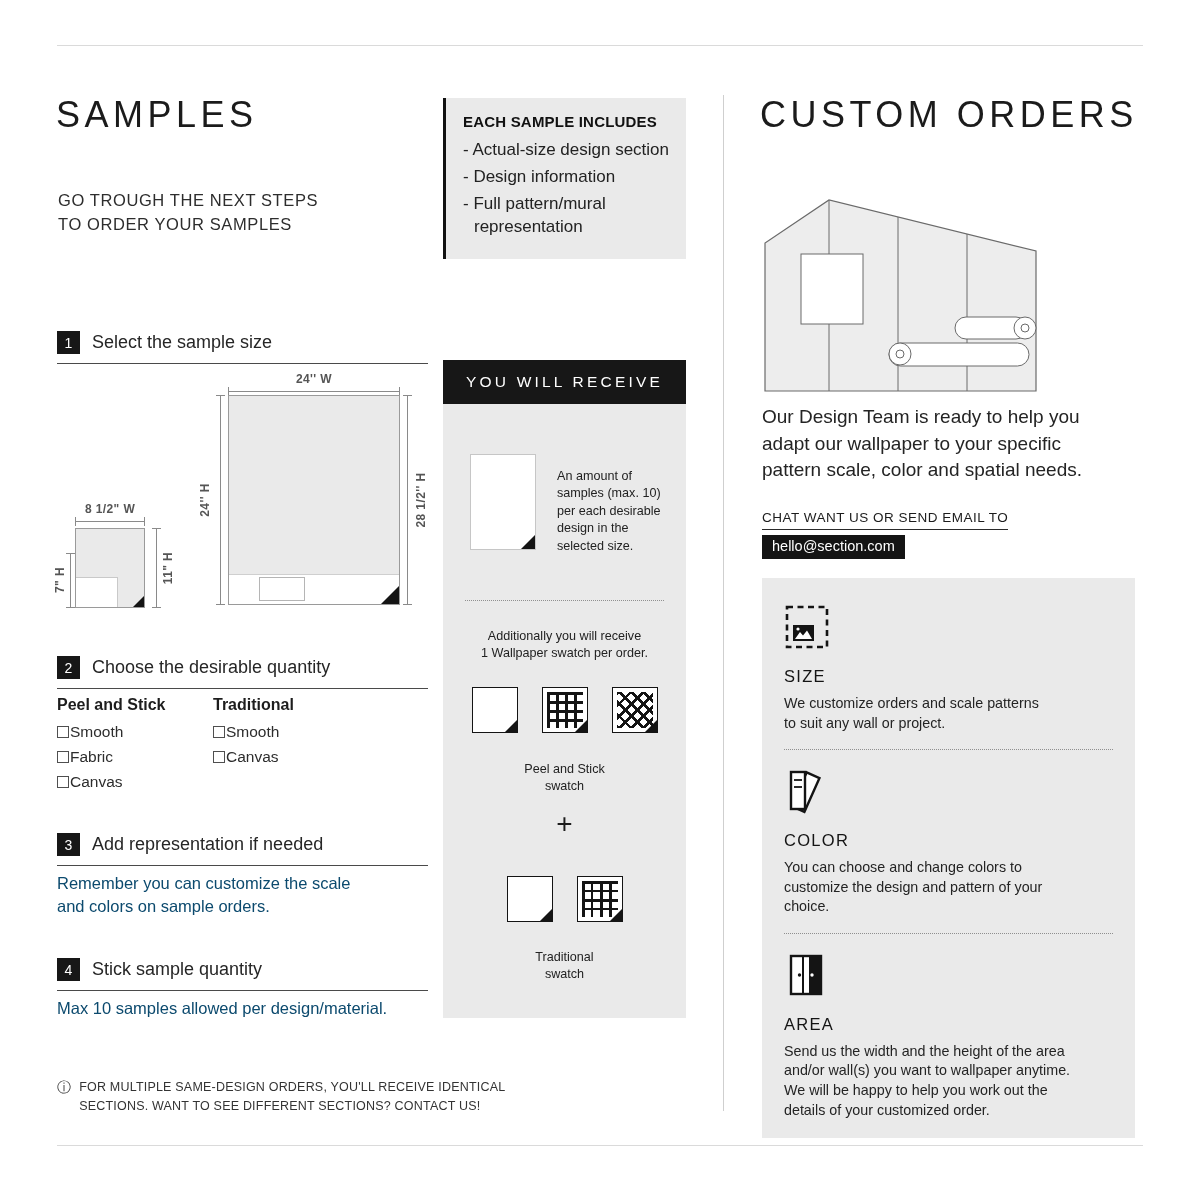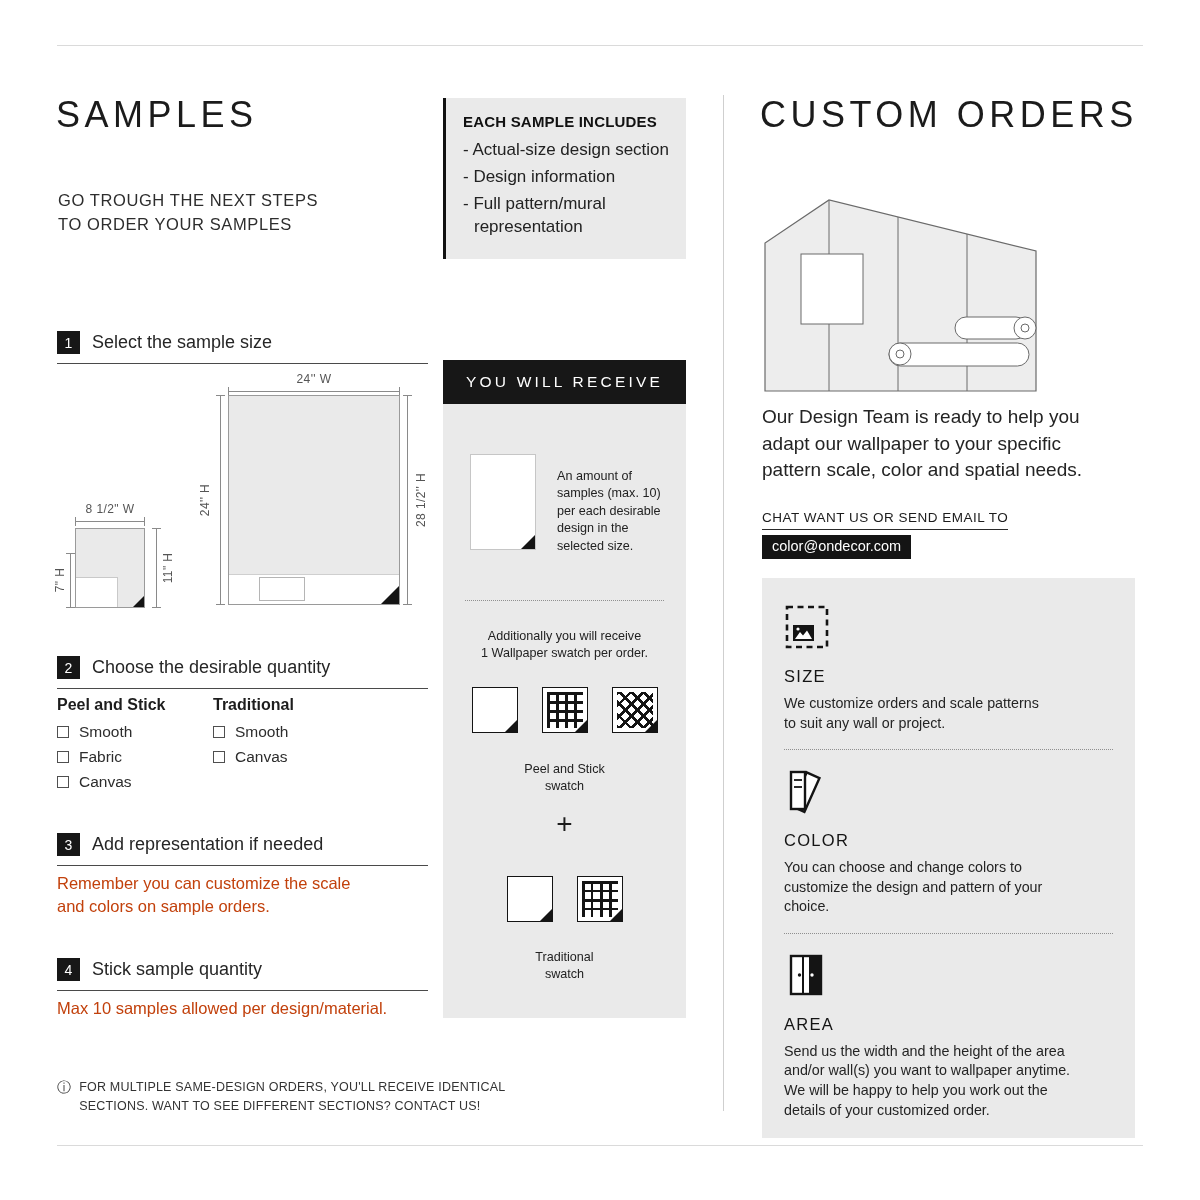--- a/index.html
+++ b/index.html
@@ -14,37 +14,37 @@
 
   .big-title { font-size:36px; letter-spacing:4.5px; color:#1b1b1b; }
   .subtitle { font-size:16.5px; letter-spacing:0.6px; line-height:1.45; color:#2d2d2d; }
 
   .step-header { display:flex; align-items:center; gap:12px; width:371px;
                  border-bottom:1px solid #4a4a4a; padding-bottom:9px; }
   .step-badge { width:23px; height:23px; background:#171717; color:#fff; font-size:14px;
                 display:flex; align-items:center; justify-content:center; flex:0 0 23px; }
   .step-label { font-size:18px; color:#262626; }
 
-  .body-text { font-size:16.5px; line-height:1.42; color:#c2410c; }
-
-  .diagram { position:absolute; }
+  .body-text { font-size:16.5px; line-height:1.42; color:#0c4a6e; }
+
+  .diagram { position:absolute;font-weight:bold; }
   .rect-sample { position:absolute; background:#eaeaea; border:1px solid #9a9a9a; }
   .dim-label { position:absolute; font-size:12px; color:#555; letter-spacing:0.4px; white-space:nowrap; }
   .center { text-align:center; }
   .vrot { transform:translate(-50%,-50%) rotate(-90deg); }
   .dim-h { position:absolute; height:1px; background:#8a8a8a; }
   .dim-h::before, .dim-h::after { content:""; position:absolute; top:-4px; width:1px; height:9px; background:#8a8a8a; }
   .dim-h::before { left:0; } .dim-h::after { right:0; }
   .dim-v { position:absolute; width:1px; background:#8a8a8a; }
   .dim-v::before, .dim-v::after { content:""; position:absolute; left:-4px; height:1px; width:9px; background:#8a8a8a; }
   .dim-v::before { top:0; } .dim-v::after { bottom:0; }
   .fold { position:absolute; right:0; bottom:0; width:0; height:0; }
 
   .mat-title { font-size:16px; font-weight:700; color:#1d1d1d; margin-bottom:9px; }
-  .mat-opt { display:flex; align-items:center; gap:10px; font-size:15.5px; color:#2d2d2d; margin-bottom:7px; }
+  .mat-opt { display:flex; align-items:center; gap:1px; font-size:15.5px; color:#2d2d2d; margin-bottom:7px; }
   .cb { width:12px; height:12px; border:1.5px solid #4f4f4f; background:#fff; flex:0 0 12px; }
 
   .foot-note { display:flex; gap:8px; font-size:12.5px; letter-spacing:0.2px; line-height:1.55; color:#333; }
   .info-glyph { font-size:14px; line-height:1.4; }
 
   .includes-box { position:absolute; background:#eaeaea; border-left:3px solid #121212; padding:15px 14px 16px 17px; }
   .includes-title { font-size:15px; font-weight:700; letter-spacing:0.2px; color:#111; margin-bottom:9px; }
   .includes-item { font-size:17px; line-height:1.35; color:#222; padding-left:11px; text-indent:-11px; margin-bottom:4px; }
   .includes-item::before { content:"- "; }
 
@@ -250,21 +250,21 @@
     <circle cx="137" cy="157" r="4" fill="none" stroke="#6a6a6a"></circle>
   </svg>
 
   <div class="abs intro-text pre" style="left:762px; top:404px; width:380px;">Our Design Team is ready to help you
 adapt our wallpaper to your specific
 pattern scale, color and spatial needs.</div>
 
   <div class="abs" style="left:762px; top:508px;">
     <div class="contact-label">CHAT WANT US OR SEND EMAIL TO</div>
     <br>
-    <span class="email-badge">color@ondecor.com</span>
+    <span class="email-badge">hello@section.com</span>
   </div>
 
   <div class="features-panel" style="left:762px; top:578px; width:373px;">
 
     <svg width="46" height="46" viewBox="0 0 46 46">
       <rect x="3" y="3" width="40" height="40" fill="none" stroke="#141414" stroke-width="2.6" stroke-dasharray="6 4.5"></rect>
       <rect x="9" y="21" width="21" height="16" fill="#141414"></rect>
       <polygon points="11,35 16,28 19,31.5 23,26.5 28,35" fill="#ffffff"></polygon>
       <circle cx="14" cy="25" r="1.6" fill="#ffffff"></circle>
     </svg>

